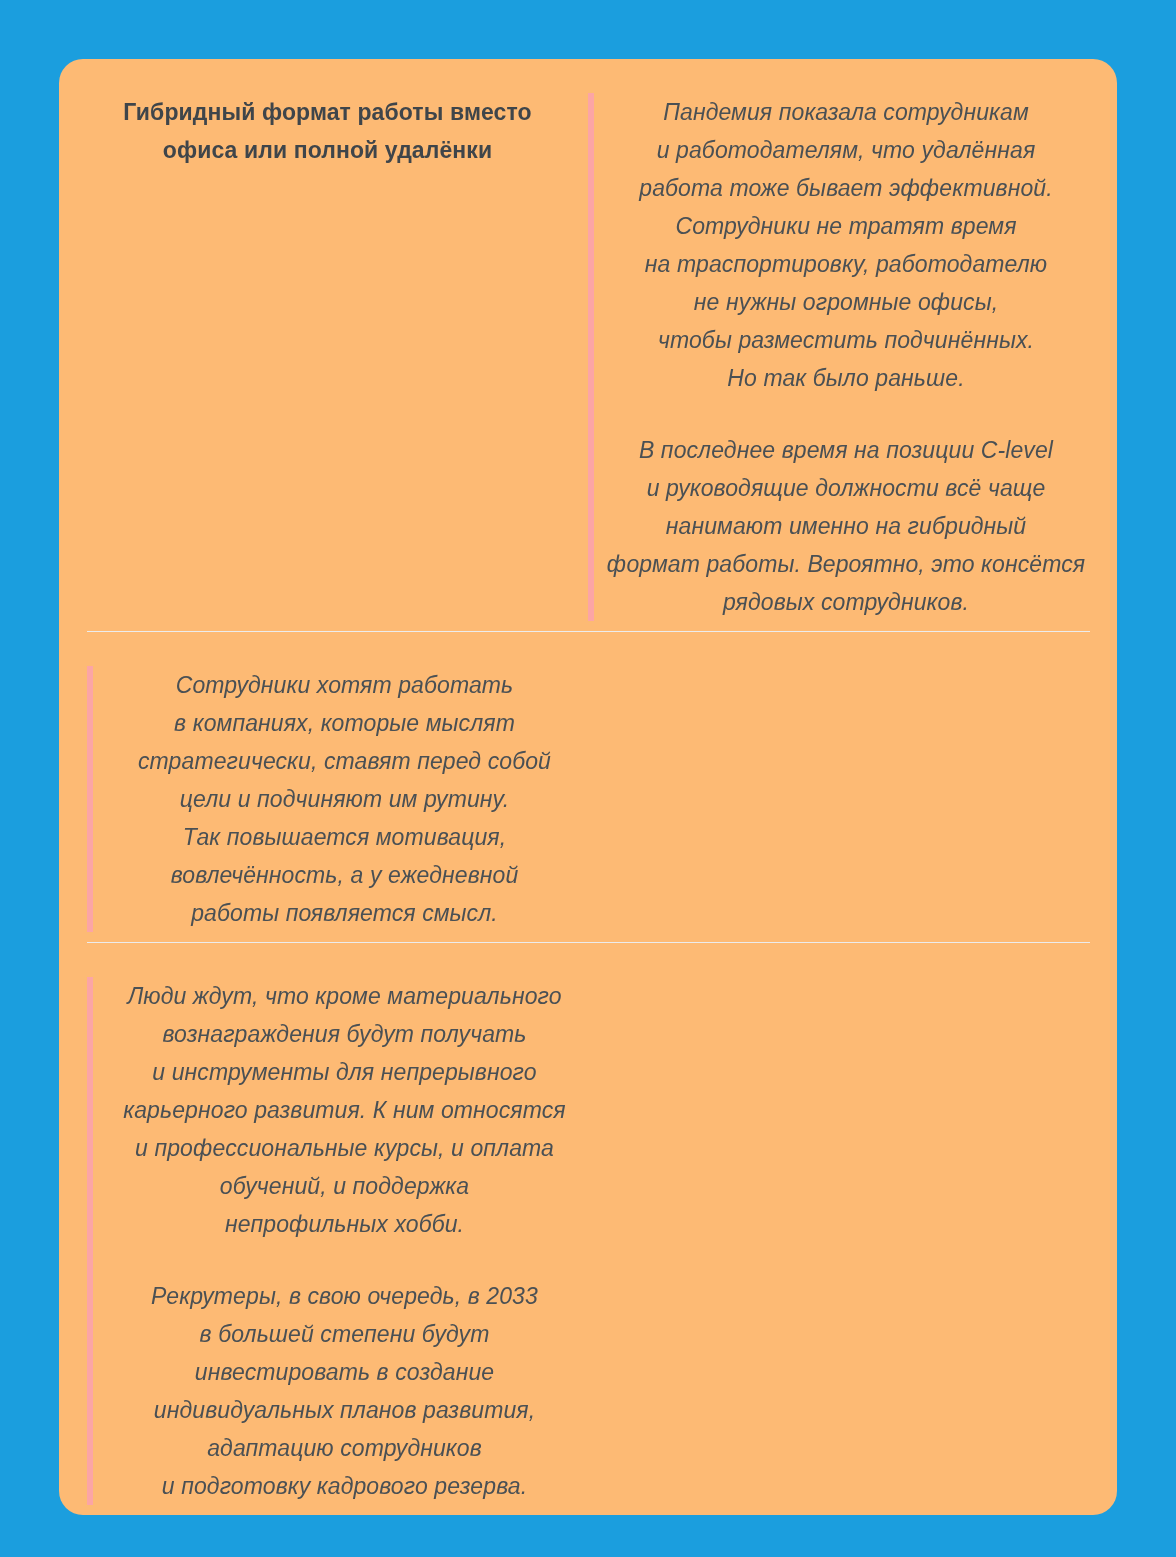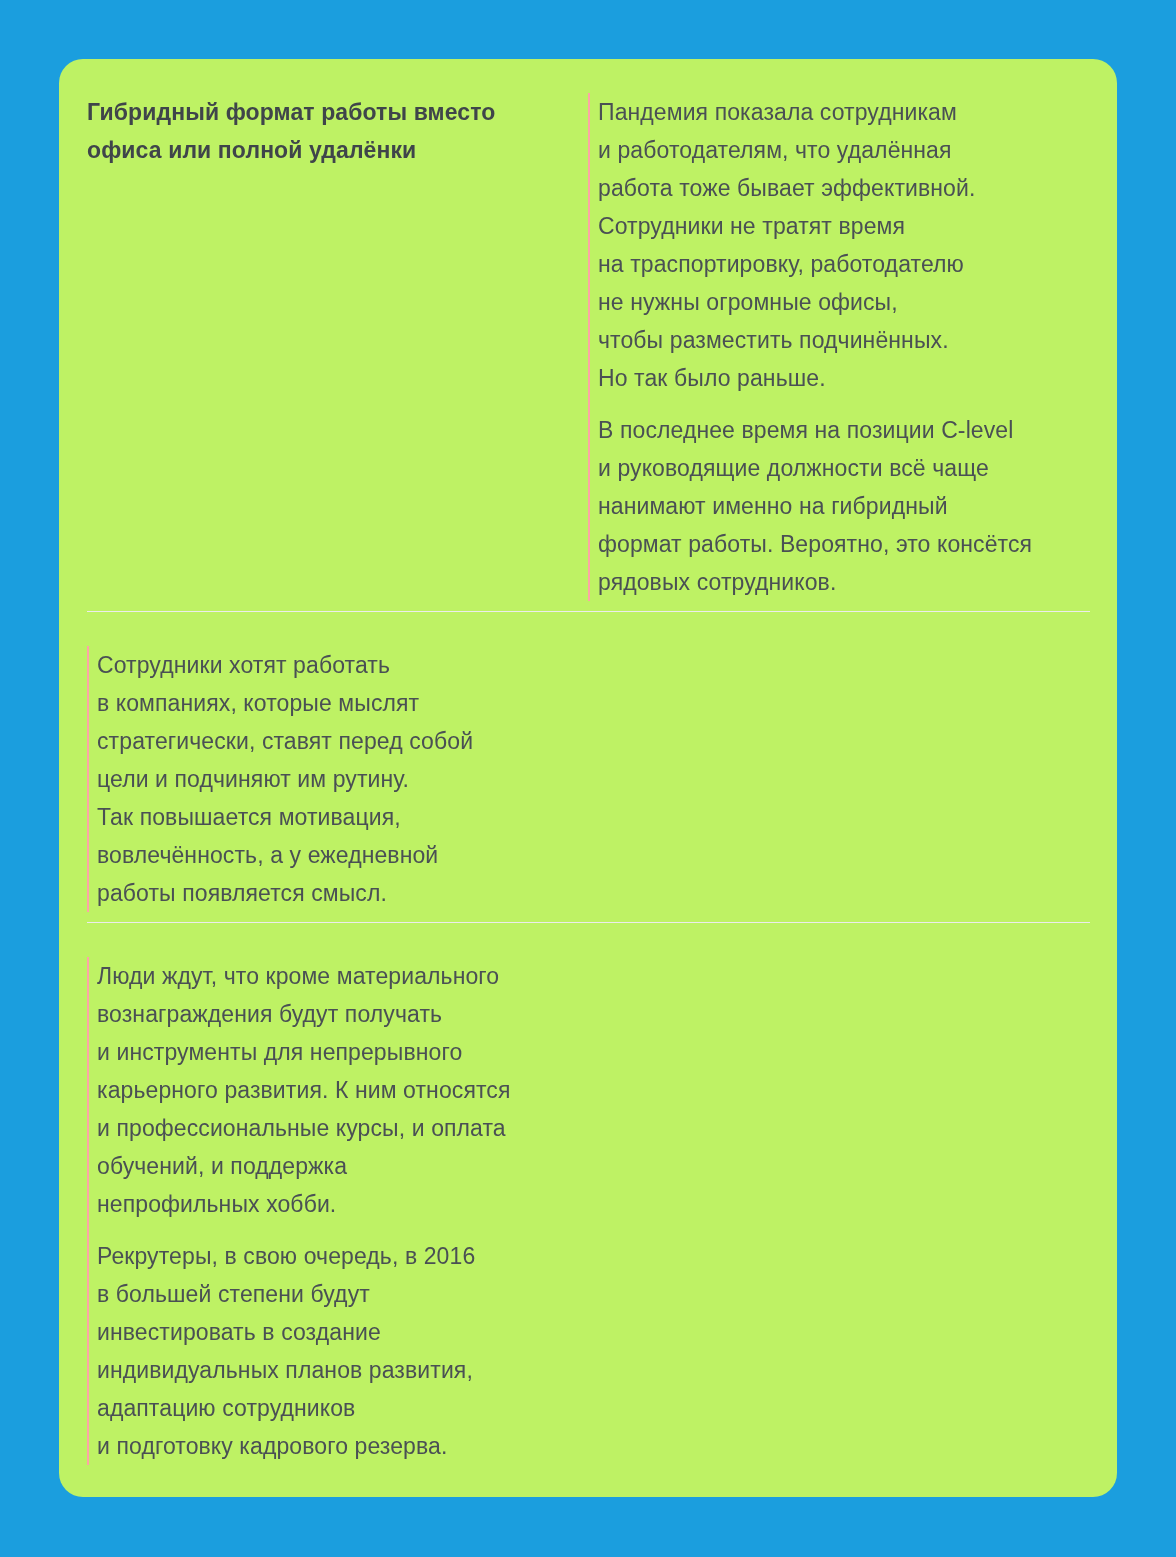--- a/index.html
+++ b/index.html
@@ -12,24 +12,25 @@
     background: #1b9ede;
     font-family: "Liberation Sans", sans-serif;
     position: relative;
   }
   .card {
     position: absolute;
     left: 59px;
     top: 59px;
     width: 1058px;
     min-height: 1438px;
-    background: #bef264;
+    background: #fdba74;
     border-radius: 24px;
     box-sizing: border-box;
     padding: 0 27px 0 28px;
+    text-align: center;
   }
   .row {
     display: grid;
     grid-template-columns: 501px 1fr;
     padding: 34px 0 10px 0;
   }
   .row + .row {
     border-top: 1px solid #ececec;
   }
   .cell-left {
@@ -39,35 +40,36 @@
   .cell-left h2 {
     margin: 0;
     font-size: 23px;
     line-height: 38px;
     font-weight: 700;
     color: #3f454a;
     white-space: pre-line;
     letter-spacing: 0.1px;
   }
   .cell-right {
-    border-left: 2px solid #fca5a5;
+    border-left: 6px solid #fca5a5;
     box-sizing: border-box;
     padding-left: 8px;
+    font-style: italic;
   }
   .cell-right p {
     margin: 0;
     font-size: 23px;
     line-height: 38px;
     font-weight: 400;
     color: #4a5054;
     white-space: pre-line;
     letter-spacing: 0.1px;
   }
   .cell-right p + p {
-    margin-top: 14px;
+    margin-top: 34px;
   }
 </style>
 </head>
 <body>
 
 <div class="card">
 
   <section class="row">
     <div class="cell-left">
       <h2>Гибридный формат работы вместо
@@ -104,21 +106,21 @@
 
   <section class="row">
     <div class="cell-right">
       <p>Люди ждут, что кроме материального
 вознаграждения будут получать
 и инструменты для непрерывного
 карьерного развития. К ним относятся
 и профессиональные курсы, и оплата
 обучений, и поддержка
 непрофильных хобби.</p>
-      <p>Рекрутеры, в свою очередь, в 2016
+      <p>Рекрутеры, в свою очередь, в 2033
 в большей степени будут
 инвестировать в создание
 индивидуальных планов развития,
 адаптацию сотрудников
 и подготовку кадрового резерва.</p>
     </div>
   </section>
 
 </div>
 

